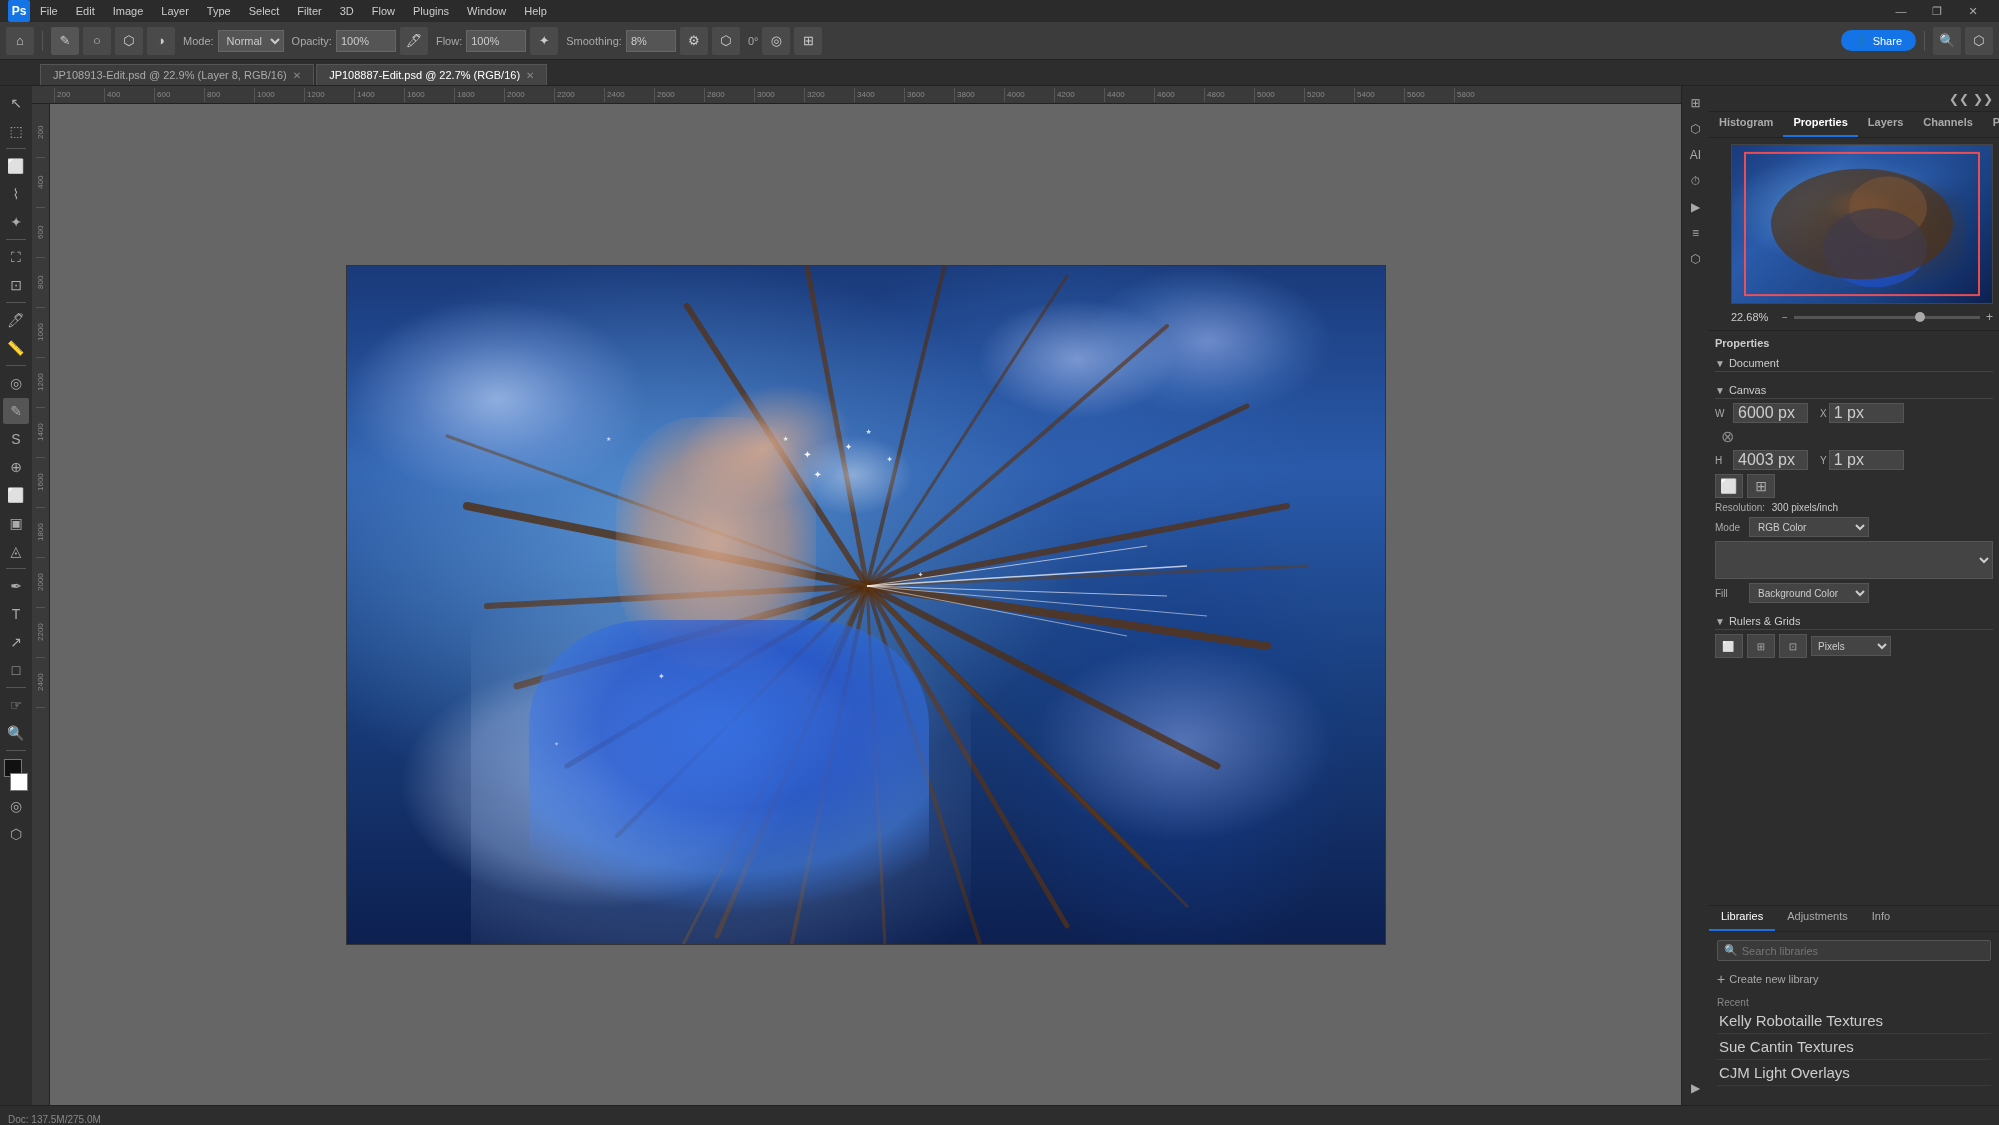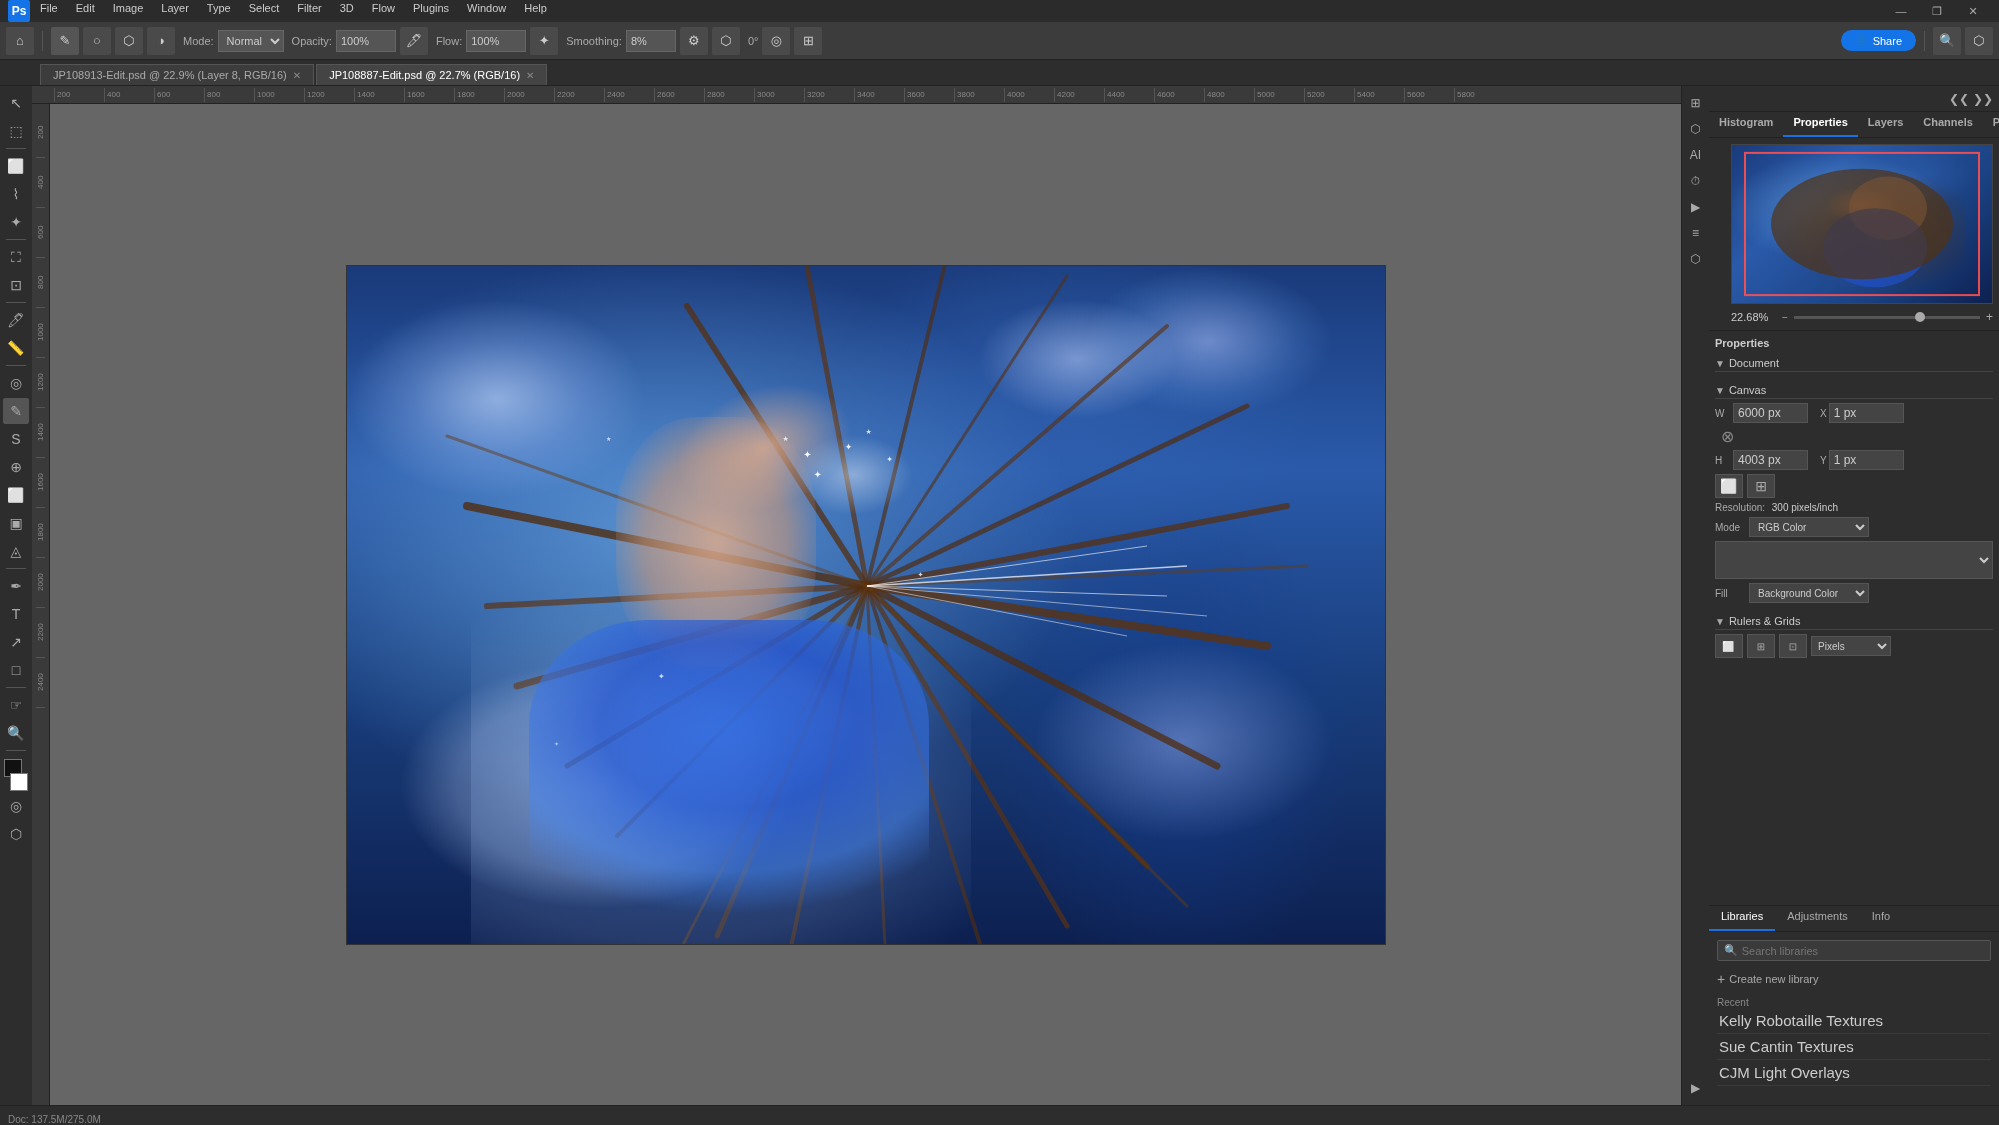--- a/index.html
+++ b/index.html
@@ -13,21 +13,21 @@
       overflow: hidden;
       display: flex;
       flex-direction: column;
     }
 
     
     #menu-bar {
       height: 22px;
       background: #2b2b2b;
       display: flex;
-      align-items: flex-start;
+      align-items: center;
       padding: 0 8px;
       gap: 2px;
       flex-shrink: 0;
     }
     .menu-item {
       padding: 2px 8px;
       color: #ccc;
       cursor: pointer;
       font-size: 11px;
     }
@@ -377,21 +377,21 @@
       display: flex;
       align-items: center;
       margin-bottom: 4px;
       gap: 4px;
     }
     .prop-label { color: #aaa; font-size: 10px; width: 30px; flex-shrink: 0; }
     .prop-input {
       background: #444;
       border: 1px solid #555;
       color: #ccc;
-      font-size: 12px;
+      font-size: 16px;
       padding: 2px 4px;
       width: 75px;
       height: 20px;
     }
     .resolution-row {
       font-size: 10px; color: #aaa;
       margin-bottom: 4px;
     }
     .prop-select {
       background: #444; border: 1px solid #555; color: #ccc;

